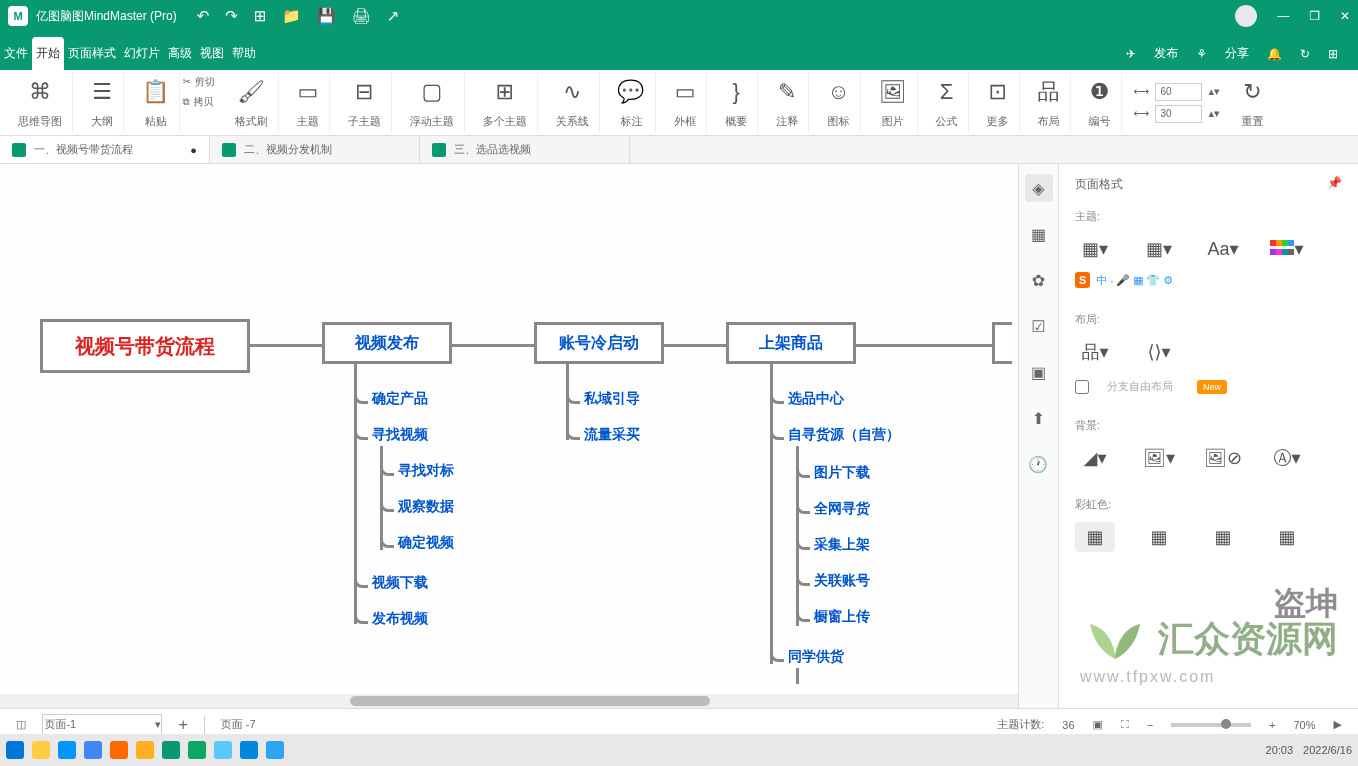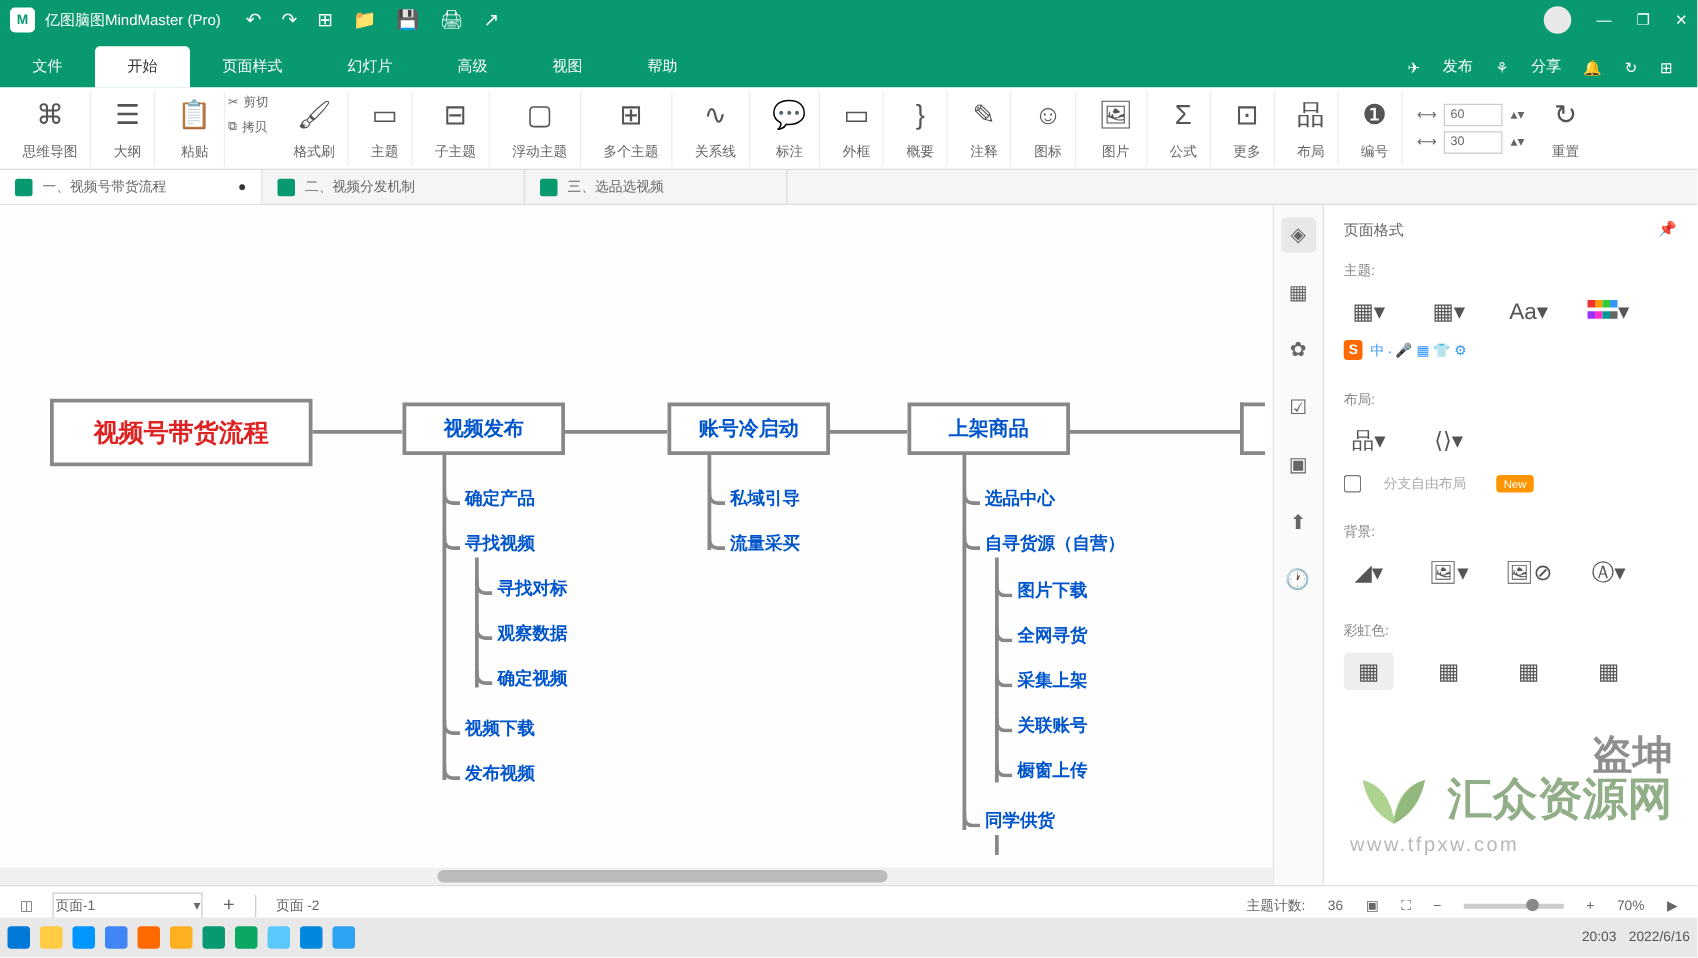--- a/index.html
+++ b/index.html
@@ -4,21 +4,21 @@
 <style>
 *{margin:0;padding:0;box-sizing:border-box;font-family:"Microsoft YaHei",Arial,sans-serif}
 body{width:1358px;height:766px;overflow:hidden;background:#fff;position:relative}
 .titlebar{height:32px;background:#099970;display:flex;align-items:center;color:#fff;font-size:12px;padding:0 8px}
 .logo{width:20px;height:20px;background:#fff;border-radius:4px;margin-right:8px;display:flex;align-items:center;justify-content:center;color:#099970;font-weight:bold;font-size:11px}
 .qat{display:flex;gap:16px;margin-left:20px;align-items:center}
 .qat span{cursor:pointer;font-size:15px}
 .titlebar-right{margin-left:auto;display:flex;gap:20px;align-items:center}
 .avatar{width:22px;height:22px;border-radius:50%;background:#e8e8e8}
 .menubar{height:38px;background:#099970;display:flex;align-items:flex-end;color:#fff;font-size:12px}
-.menu-item{padding:8px 26px;cursor:pointer}
+.menu-item{padding:8px 4px;cursor:pointer}
 .menu-item.active{background:#fff;color:#333;border-radius:4px 4px 0 0}
 .menubar-right{margin-left:auto;display:flex;gap:18px;padding:8px 20px;align-items:center}
 .ribbon{height:66px;background:#fff;border-bottom:1px solid #ddd;display:flex;align-items:center;padding:0 8px;gap:8px}
 .ribbon-group{display:flex;flex-direction:column;align-items:center;padding:4px 10px;border-right:1px solid #eee;height:60px;justify-content:space-between;cursor:pointer}
 .ribbon-group:last-child{border-right:none}
 .ribbon-icon{font-size:22px;color:#555;height:30px;display:flex;align-items:center}
 .ribbon-label{font-size:11px;color:#666}
 .ribbon-side{display:flex;flex-direction:column;gap:2px;font-size:10px;color:#666}
 .ribbon-side-item{display:flex;align-items:center;gap:4px;padding:2px}
 .ribbon-spinner{display:flex;flex-direction:column;gap:4px;padding:4px;font-size:11px;color:#666}
@@ -360,21 +360,21 @@
   </div>
 
 <div class="statusbar">
   <span>◫</span>
   <div class="sb-select">
       <span>页面-1</span>
       <span>▾</span>
     </div>
   <span style="font-size:16px">+</span>
   <span style="border-left:1px solid #ccc;height:18px"></span>
-  <span>页面 -2</span>
+  <span>页面 -7</span>
   <div class="sb-right">
     <span>主题计数:</span>
     <span>36</span>
     <span>▣</span>
     <span>⛶</span>
     <span>−</span>
     <span style="width:80px;height:4px;background:#ccc;position:relative">
         <span style="position:absolute;left:50px;top:-4px;width:10px;height:10px;background:#888;border-radius:50%"></span>
       </span>
     <span>+</span>

